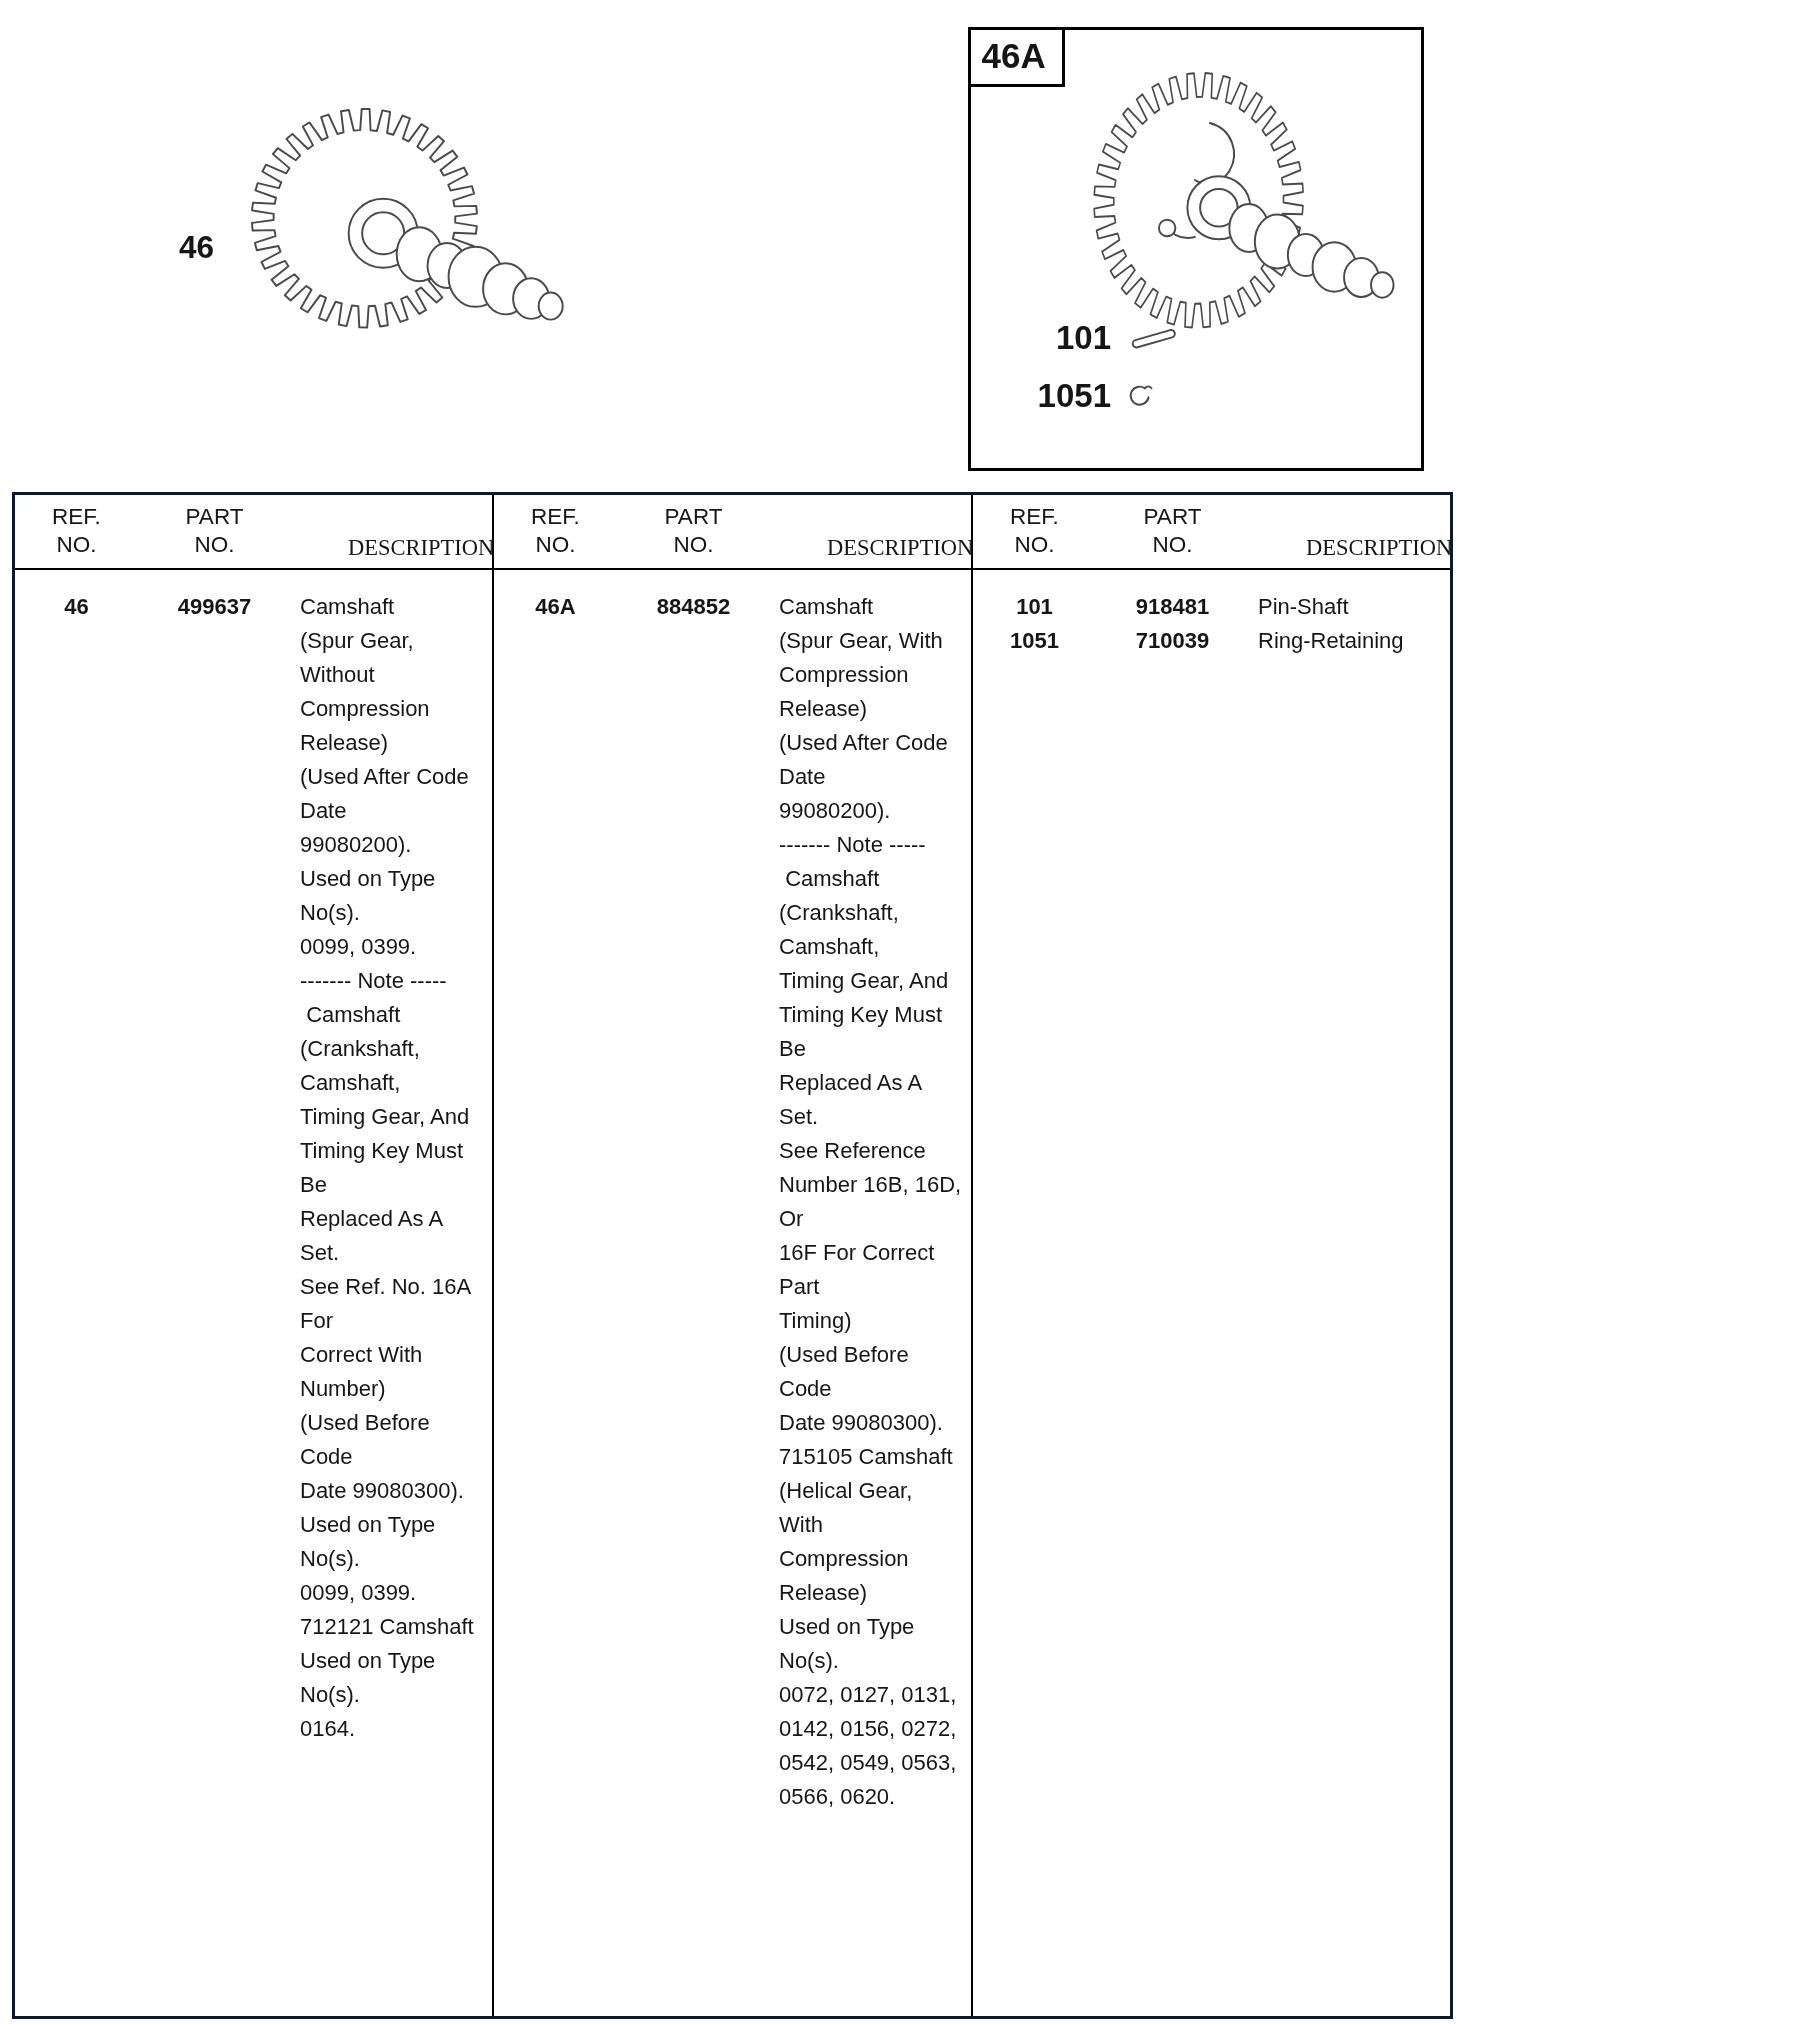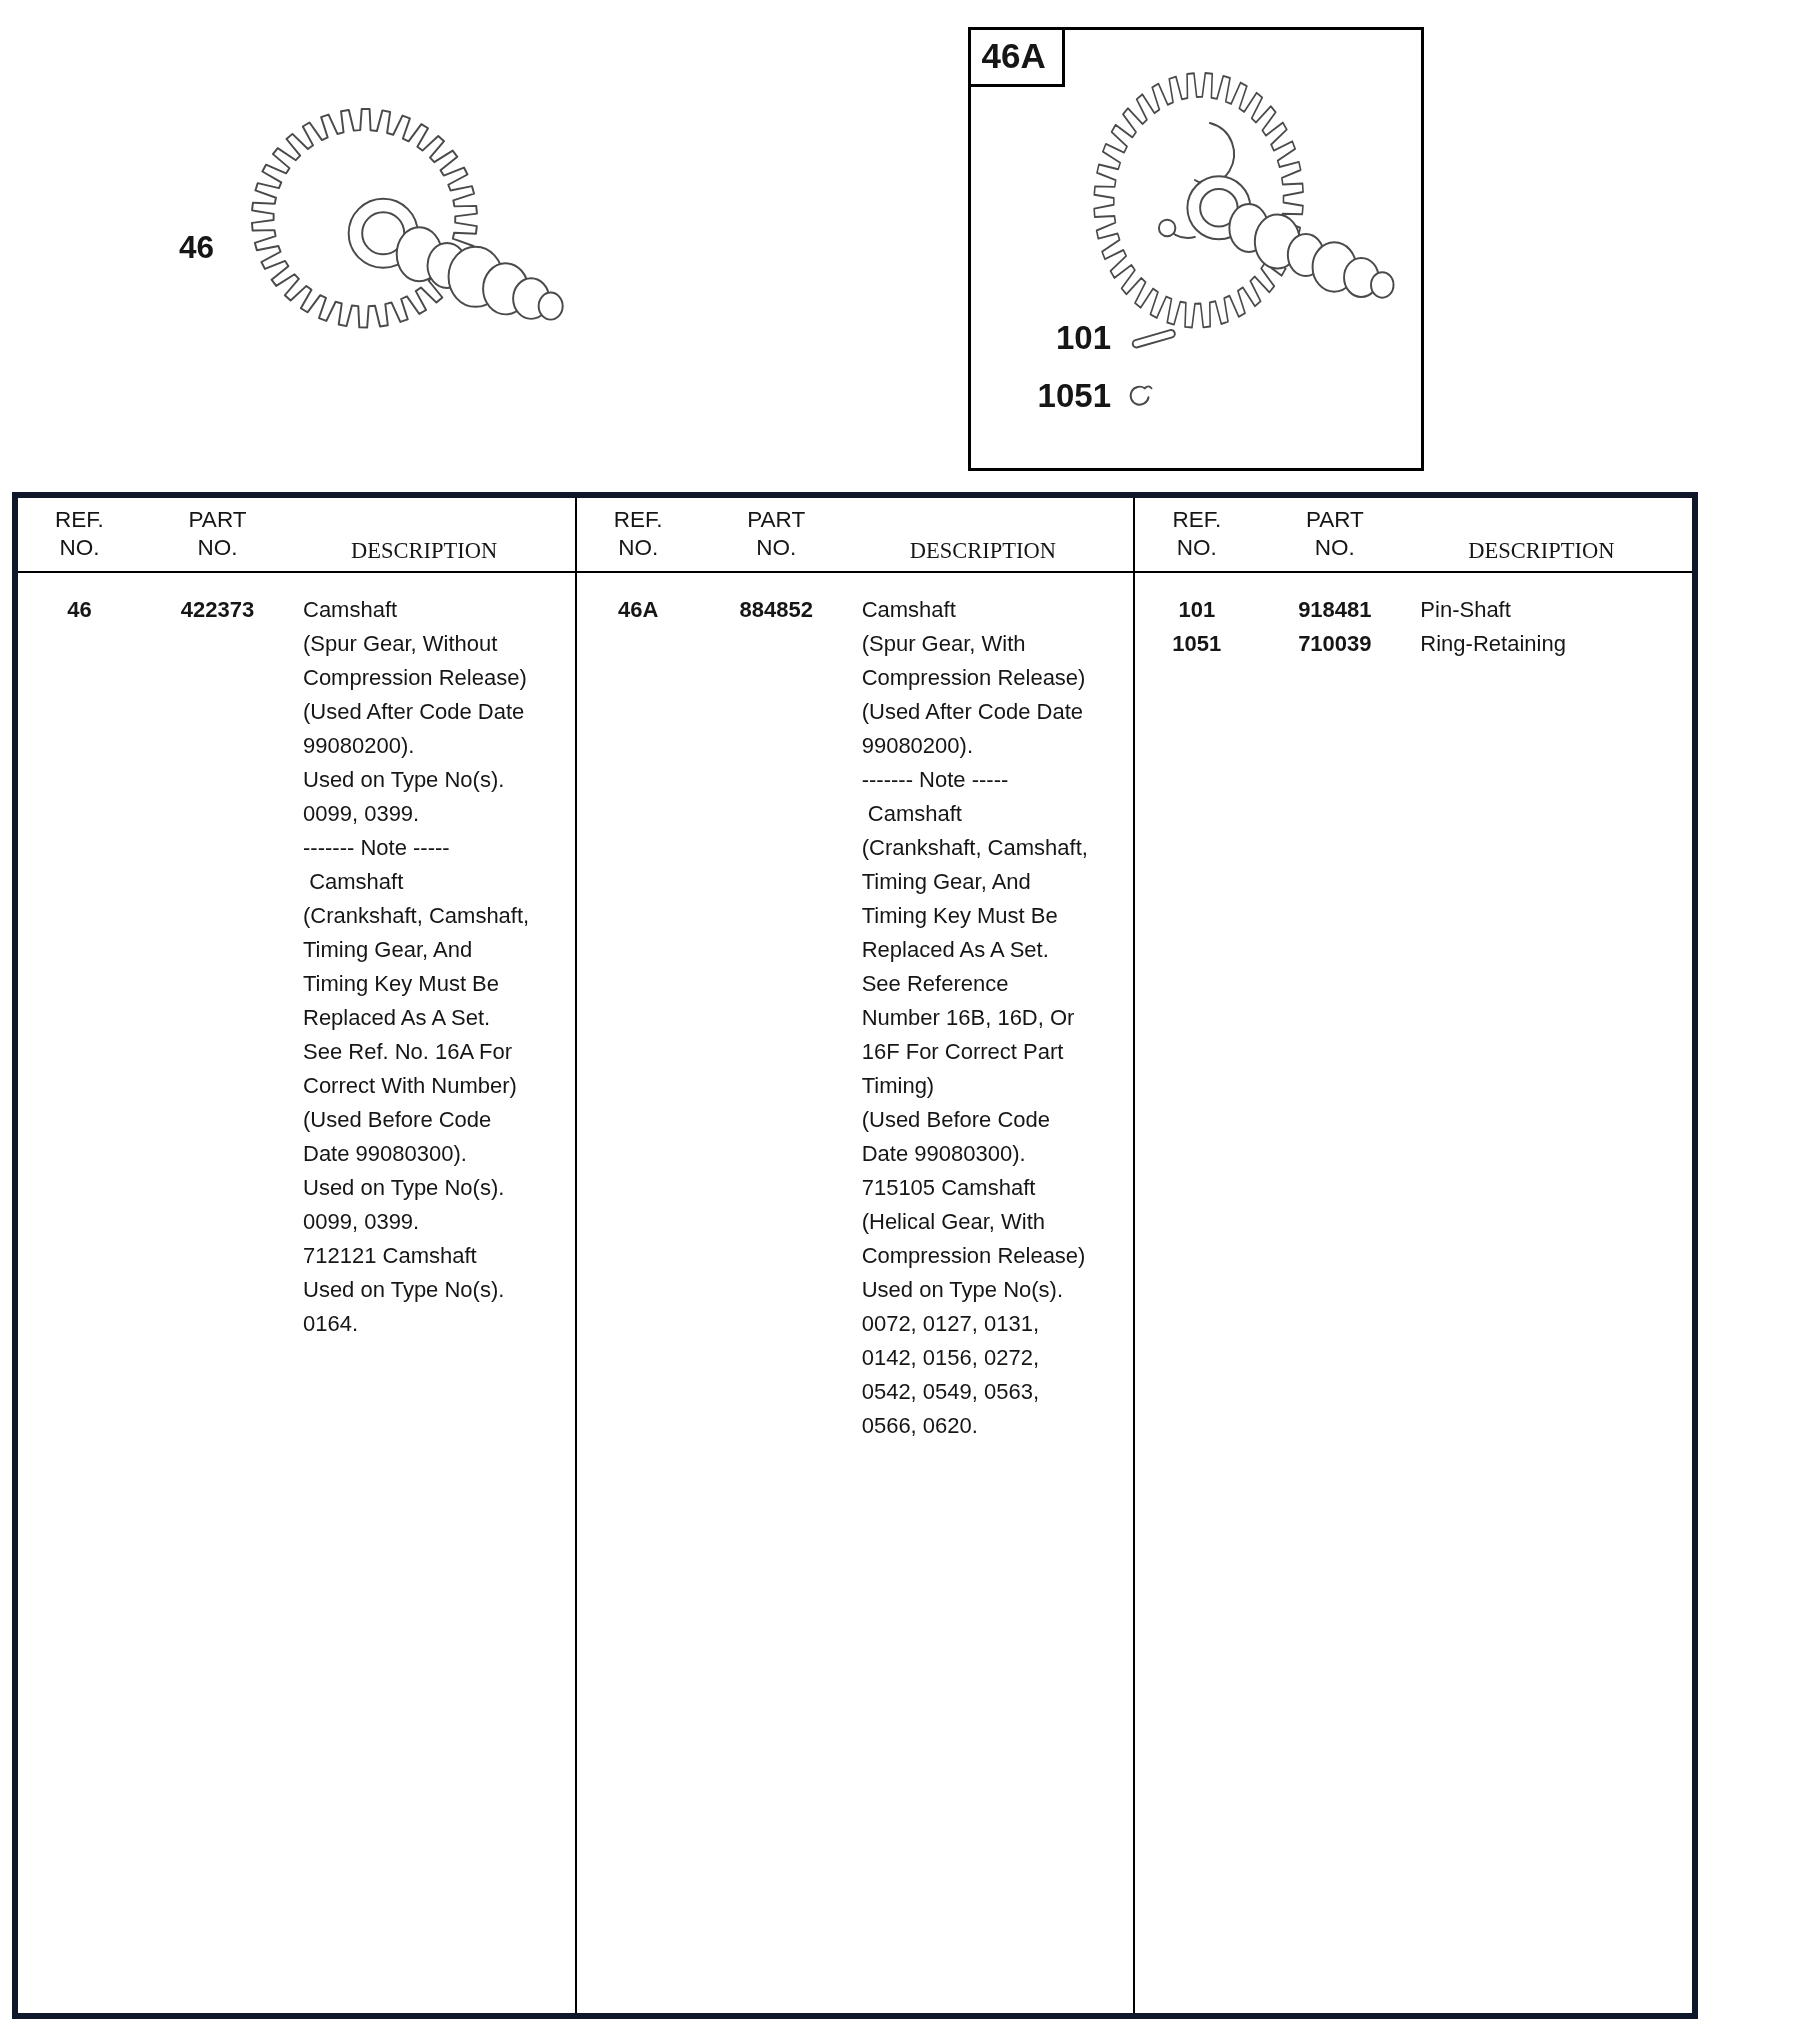--- a/index.html
+++ b/index.html
@@ -31,22 +31,22 @@
   .callout .c-label{font-weight:bold;font-size:33px;color:#161616;width:89px;text-align:right;}
   #callout-101{left:1022px;top:319px;}
   #callout-1051{left:1022px;top:377px;}
 
   
   .ln{fill:#ffffff;stroke:#4a4a4a;stroke-width:2.6;stroke-linejoin:round;}
   .lo{fill:none;stroke:#4a4a4a;stroke-width:2.6;stroke-linecap:round;}
 
   
   .table{
-    position:absolute;left:12px;top:492px;width:1686px;height:1527px;
-    border:6px solid #0f172a;box-sizing:border-box;background:#fff;
+    position:absolute;left:12px;top:492px;width:1441px;height:1527px;
+    border:3px solid #0f172a;box-sizing:border-box;background:#fff;
     display:flex;
   }
   .col{flex:1 1 0;min-width:0;border-right:2.3px solid #000;display:flex;flex-direction:column;}
   .col:last-child{border-right:none;}
   .col-header{
     height:75px;border-bottom:2.3px solid #000;box-sizing:border-box;
     display:grid;grid-template-columns:105px 150px 1fr;column-gap:10.5px;
     padding:7.5px 9px 6px 9px;font-size:22.5px;line-height:28px;color:#161616;
   }
   .h-ref,.h-part{text-align:center;}
@@ -122,21 +122,21 @@
         </div>
         <div class="h-part">
           <div>PART</div>
           <div>NO.</div>
         </div>
         <div class="h-desc">DESCRIPTION</div>
       </div>
       <div class="col-body">
           <div class="row">
             <div class="cell-ref">46</div>
-            <div class="cell-part">422373</div>
+            <div class="cell-part">499637</div>
             <div class="cell-desc">
               <div class="desc-line">Camshaft</div>
               <div class="desc-line">(Spur Gear, Without</div>
               <div class="desc-line">Compression Release)</div>
               <div class="desc-line">(Used After Code Date</div>
               <div class="desc-line">99080200).</div>
               <div class="desc-line">Used on Type No(s).</div>
               <div class="desc-line">0099, 0399.</div>
               <div class="desc-line b">------- Note -----</div>
               <div class="desc-line"> Camshaft</div>

